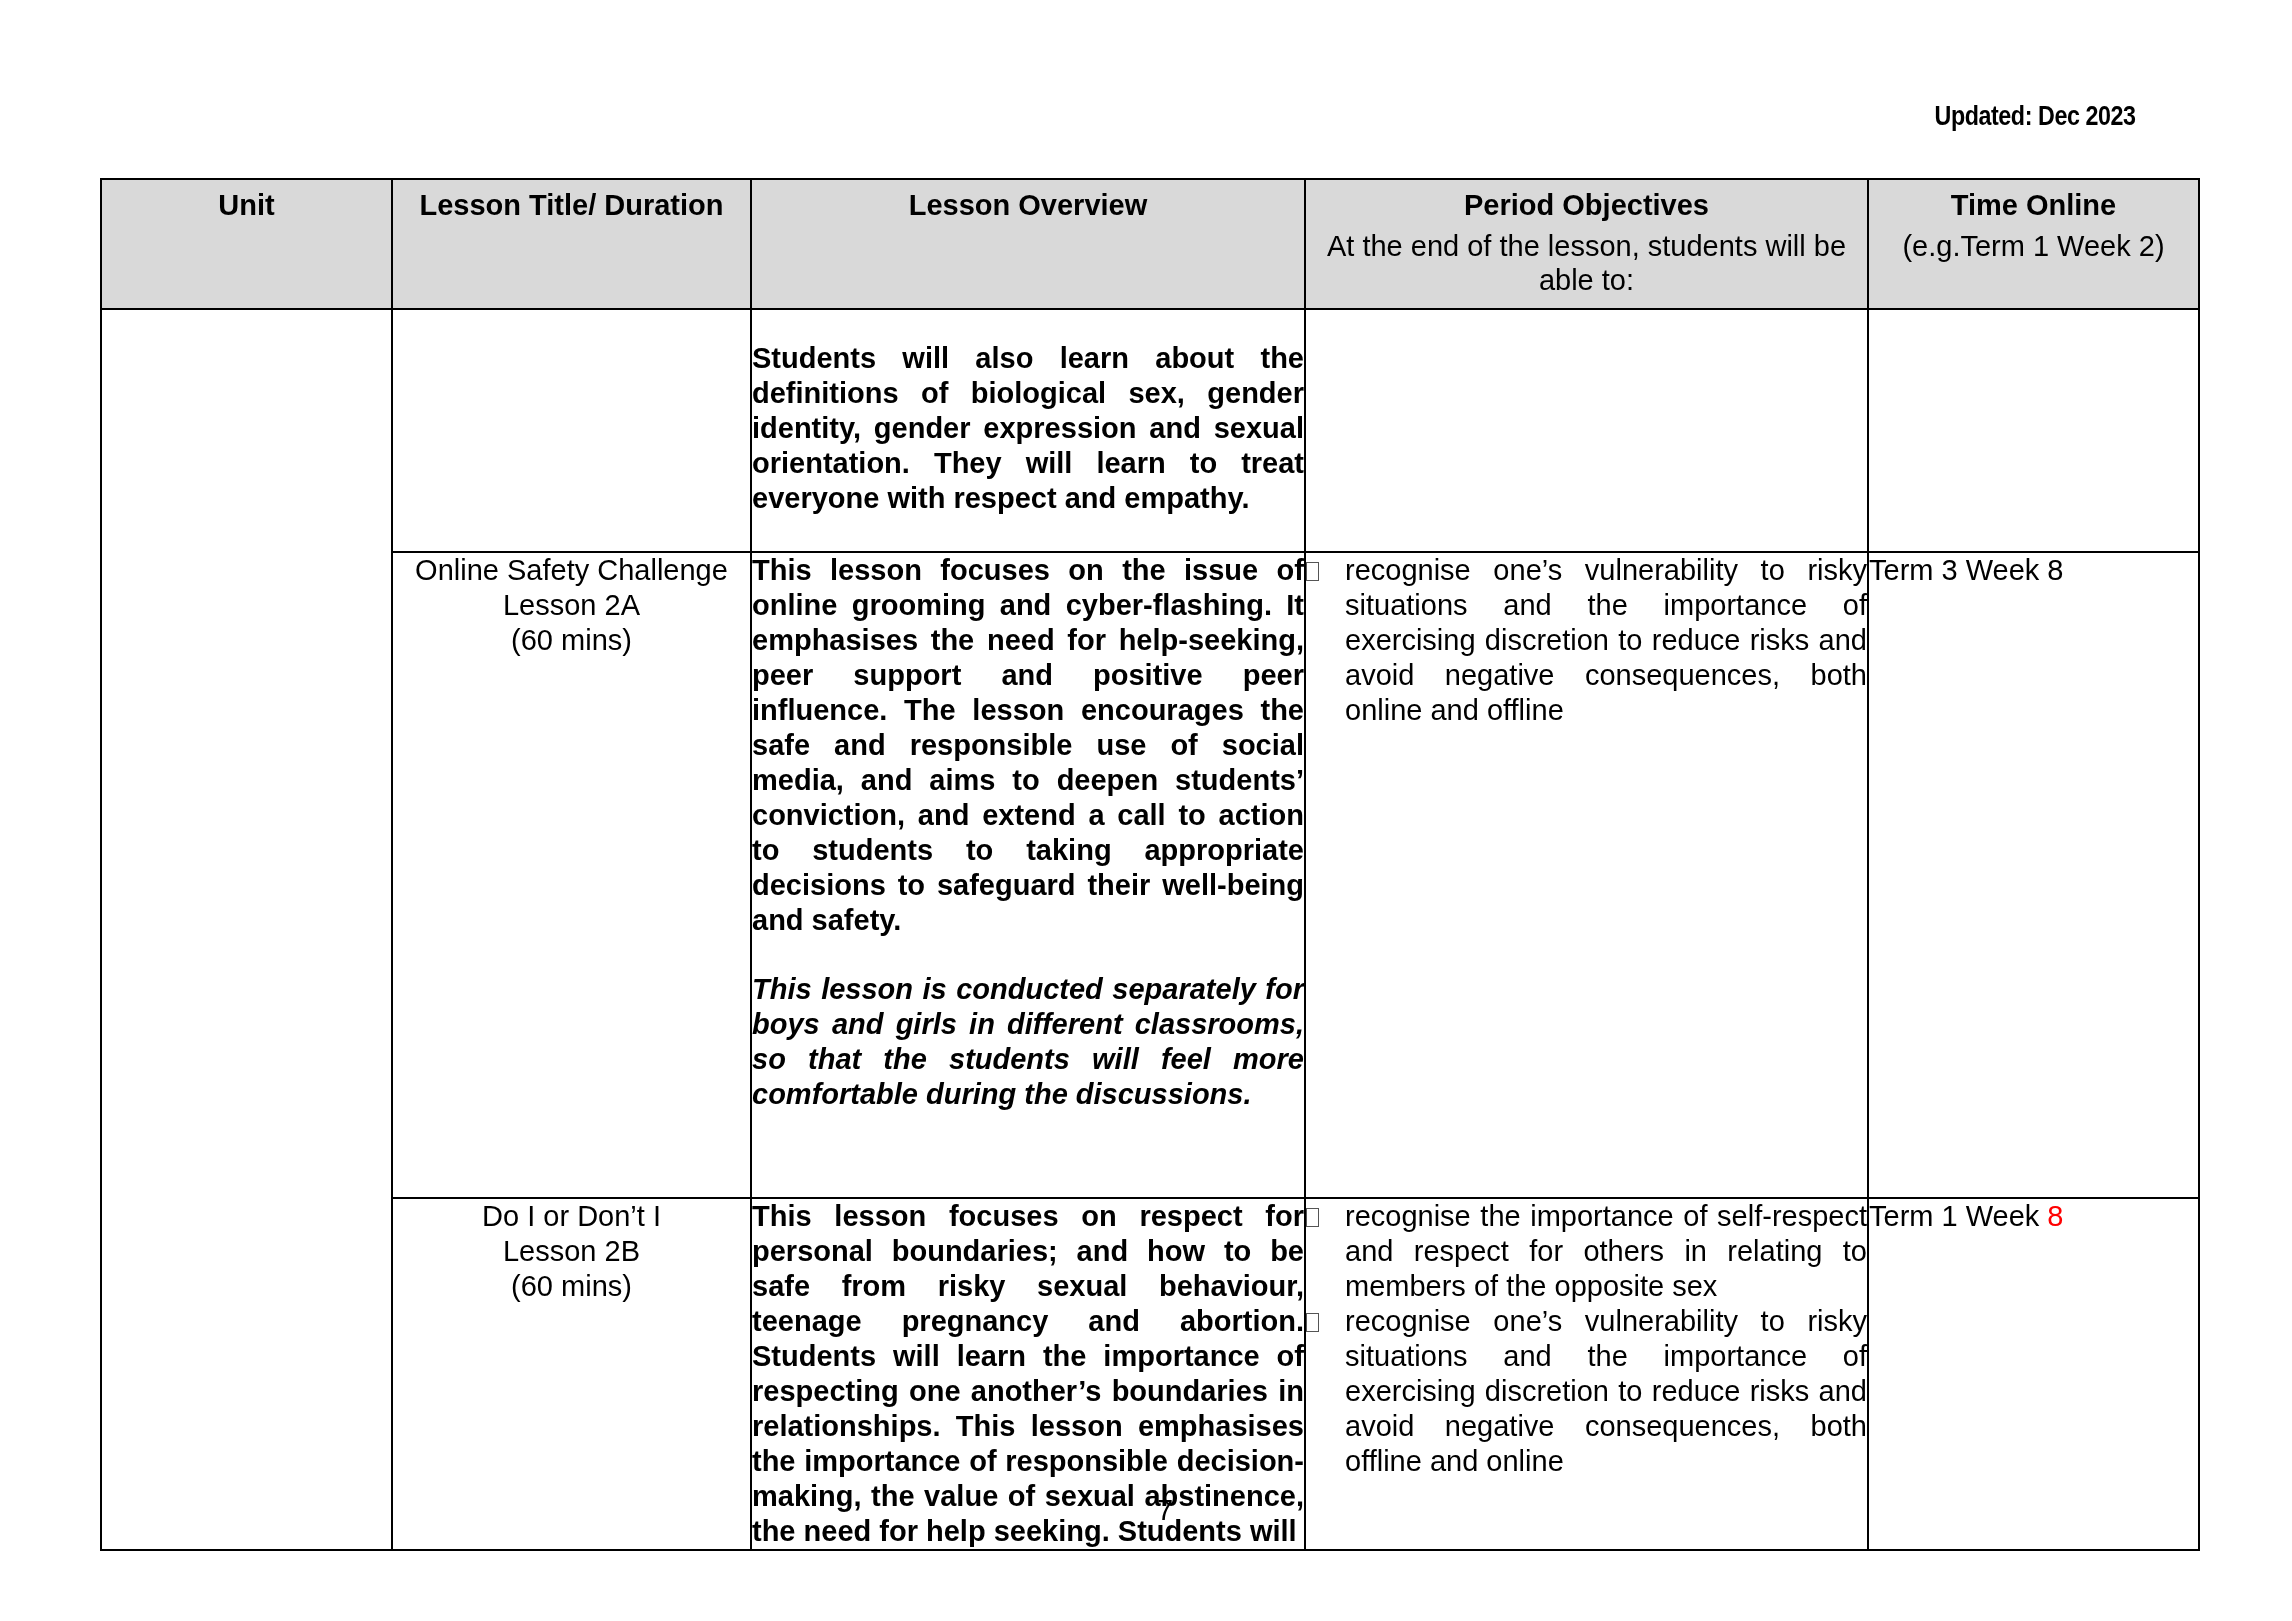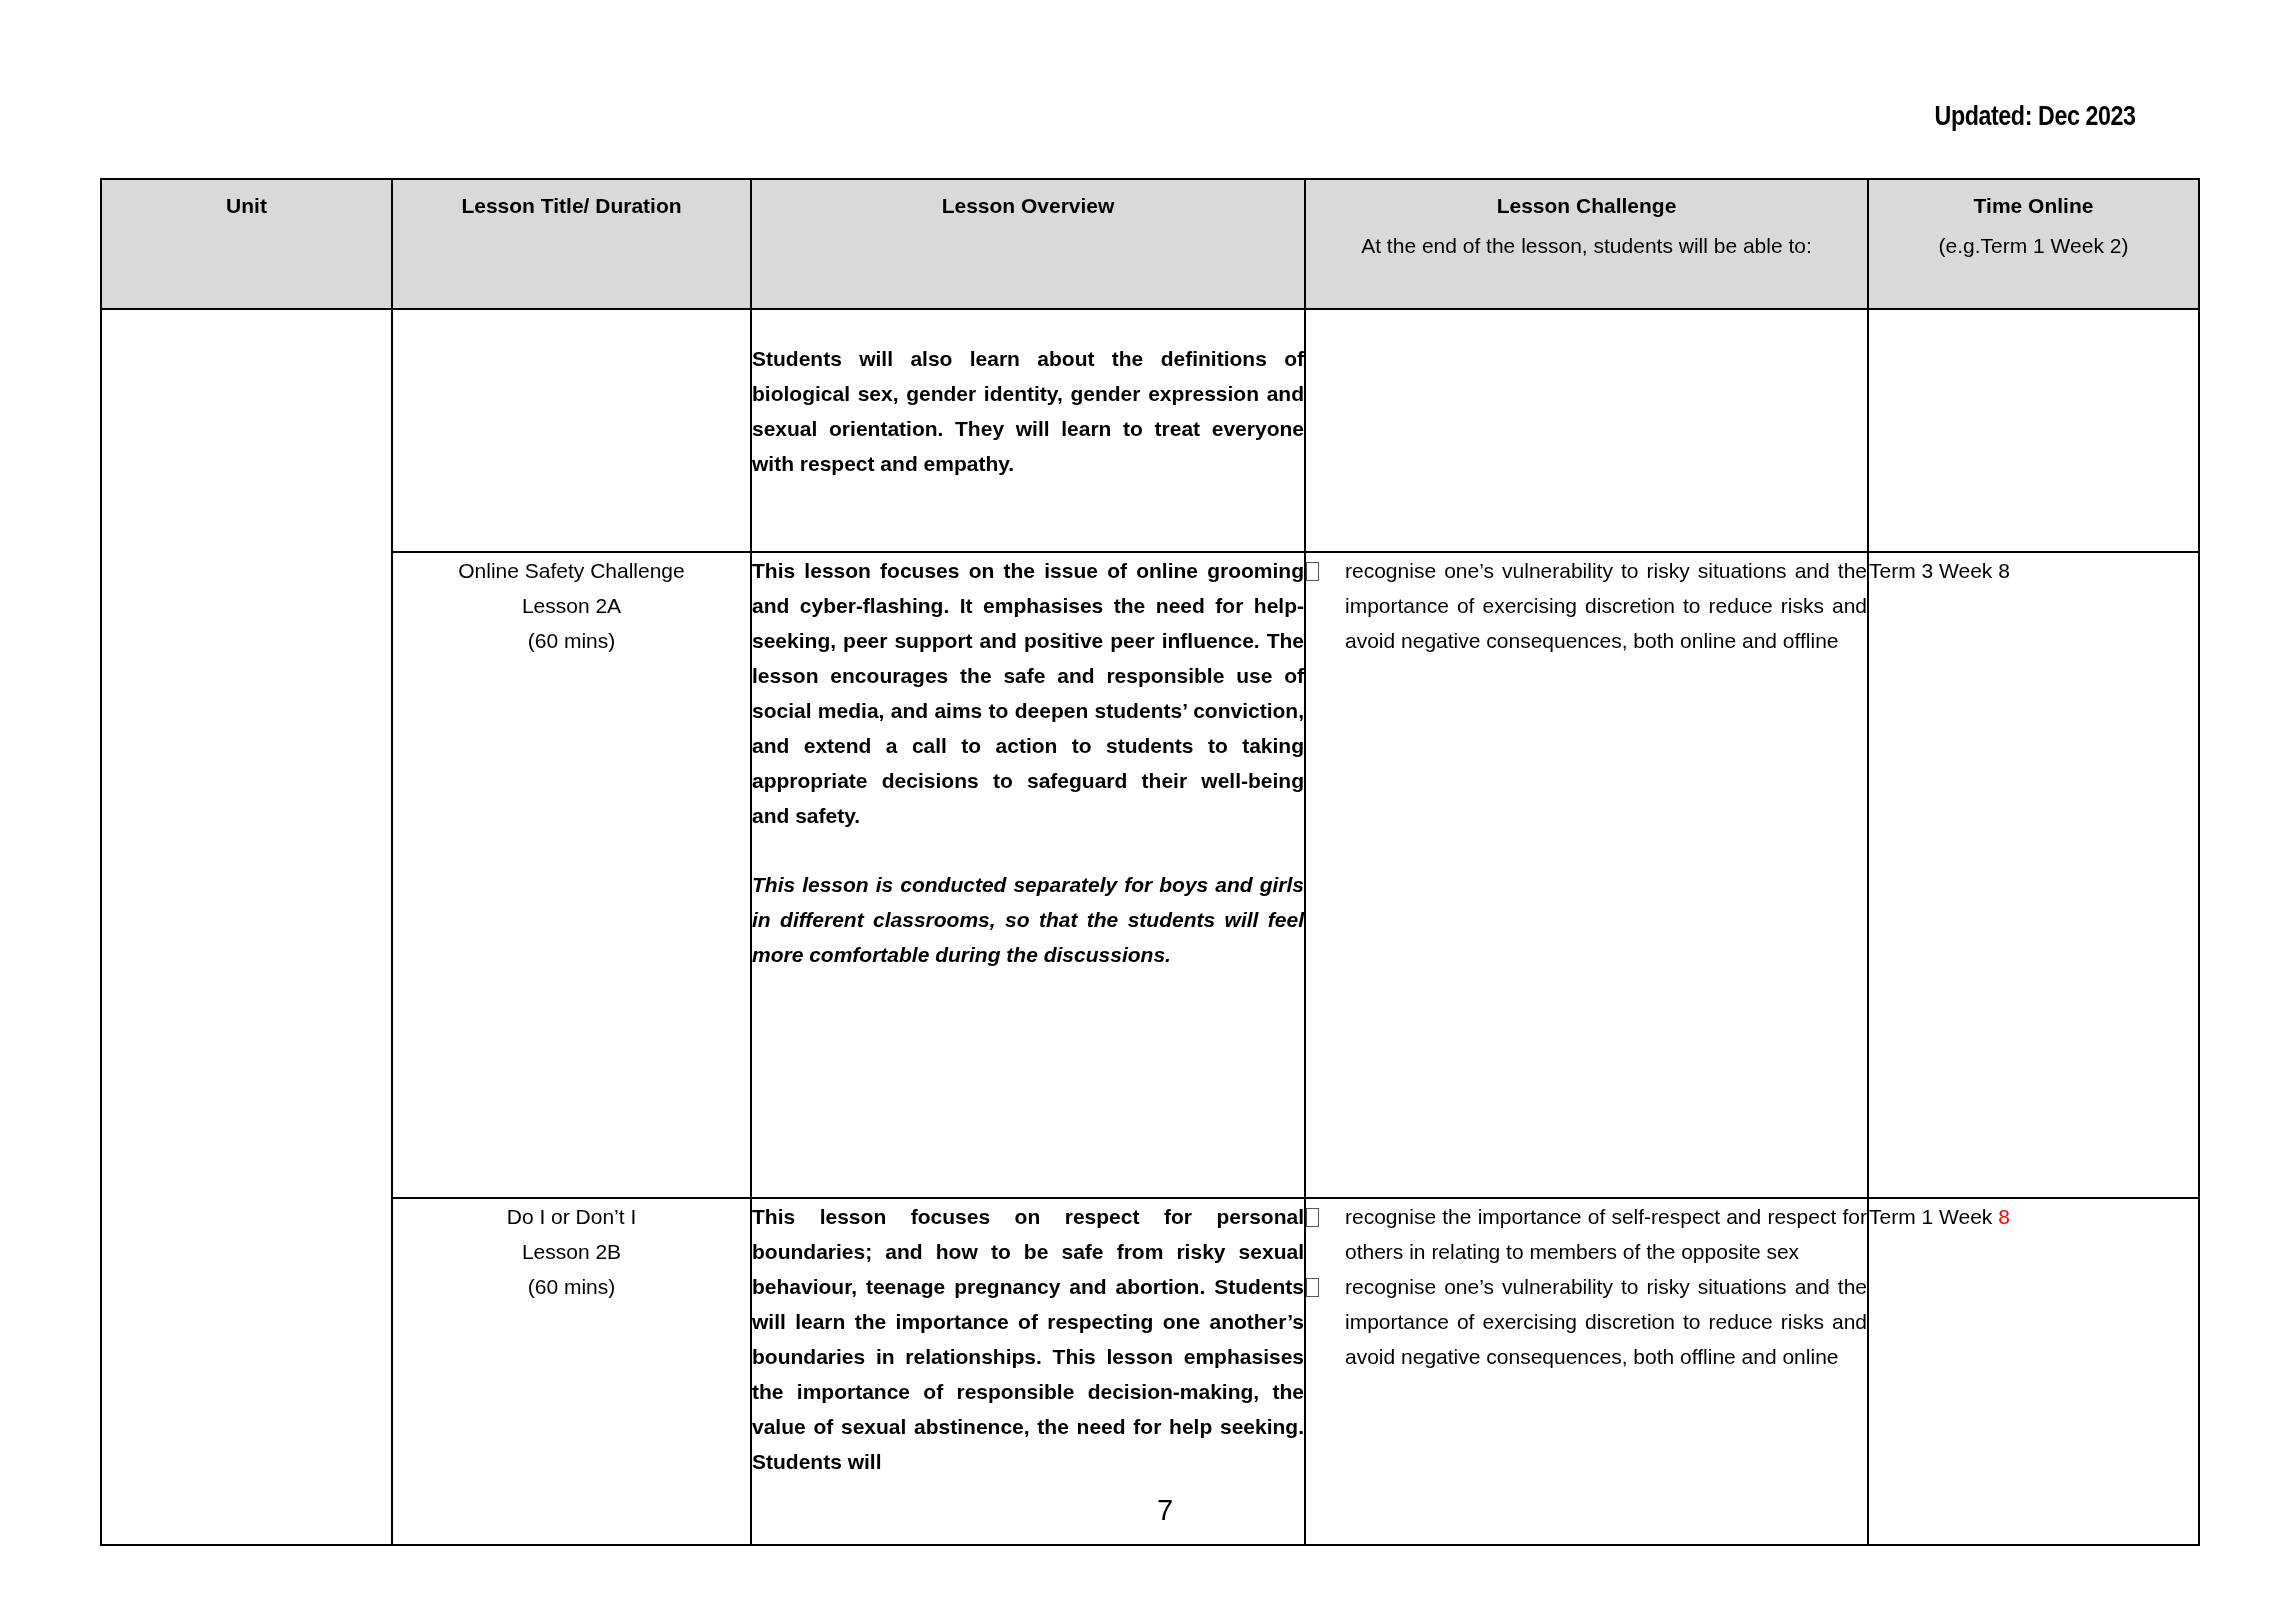--- a/index.html
+++ b/index.html
@@ -1,21 +1,21 @@
 <!DOCTYPE html>
 <html><head>
 <meta charset="utf-8">
 <style>
   html, body { margin:0; padding:0; }
   body { width:2293px; height:1621px; background:#ffffff; position:relative; overflow:hidden;
          font-family:"Liberation Sans", sans-serif; color:#000; }
   .updated { position:absolute; top:100px; right:157px; font-size:27.4px; font-weight:bold;
              letter-spacing:-0.5px; transform:scaleX(0.85); transform-origin:right; }
   table.lesson { position:absolute; left:100px; top:178px; width:2098px; border-collapse:collapse;
-                 table-layout:fixed; font-size:21px; line-height:35px; }
+                 table-layout:fixed; font-size:29px; line-height:35px; }
   table.lesson td, table.lesson th { border:2.9px solid #000; vertical-align:top; padding:0; }
   table.lesson th { background:#d9d9d9; font-weight:bold; padding-top:7.8px; height:120px; }
   th .sub { font-weight:normal; display:block; margin-top:5.9px; line-height:34px; }
   td.unit { border-bottom:2.9px solid #000; }
   .tc { text-align:center; padding-top:3.9px; }
   .ov { text-align:justify; padding:3.9px 11.8px 0 13.7px;font-weight:bold; }
   .ov p { margin:0; }
   .ov p + p { margin-top:34px; }
   .ov .it { font-style:italic; }
   .obj { padding:3.9px 11.8px 0 25.5px;border-radius:25px; }
@@ -38,21 +38,21 @@
     <col style="width:554px">
     <col style="width:563px">
     <col style="width:331px">
   </colgroup>
   <thead>
     <tr>
       <th><span>Unit</span></th>
       <th><span>Lesson Title/ Duration</span></th>
       <th><span>Lesson Overview</span></th>
       <th>
-        <span>Lesson Challenge</span>
+        <span>Period Objectives</span>
         <span class="sub">At the end of the lesson, students will be able to:</span>
       </th>
       <th>
         <span>Time Online</span>
         <span class="sub" style="font-weight:normal;margin-top:5.9px">(e.g.Term 1 Week 2)</span>
       </th>
     </tr>
   </thead>
   <tbody>
     <tr style="height:243px">

